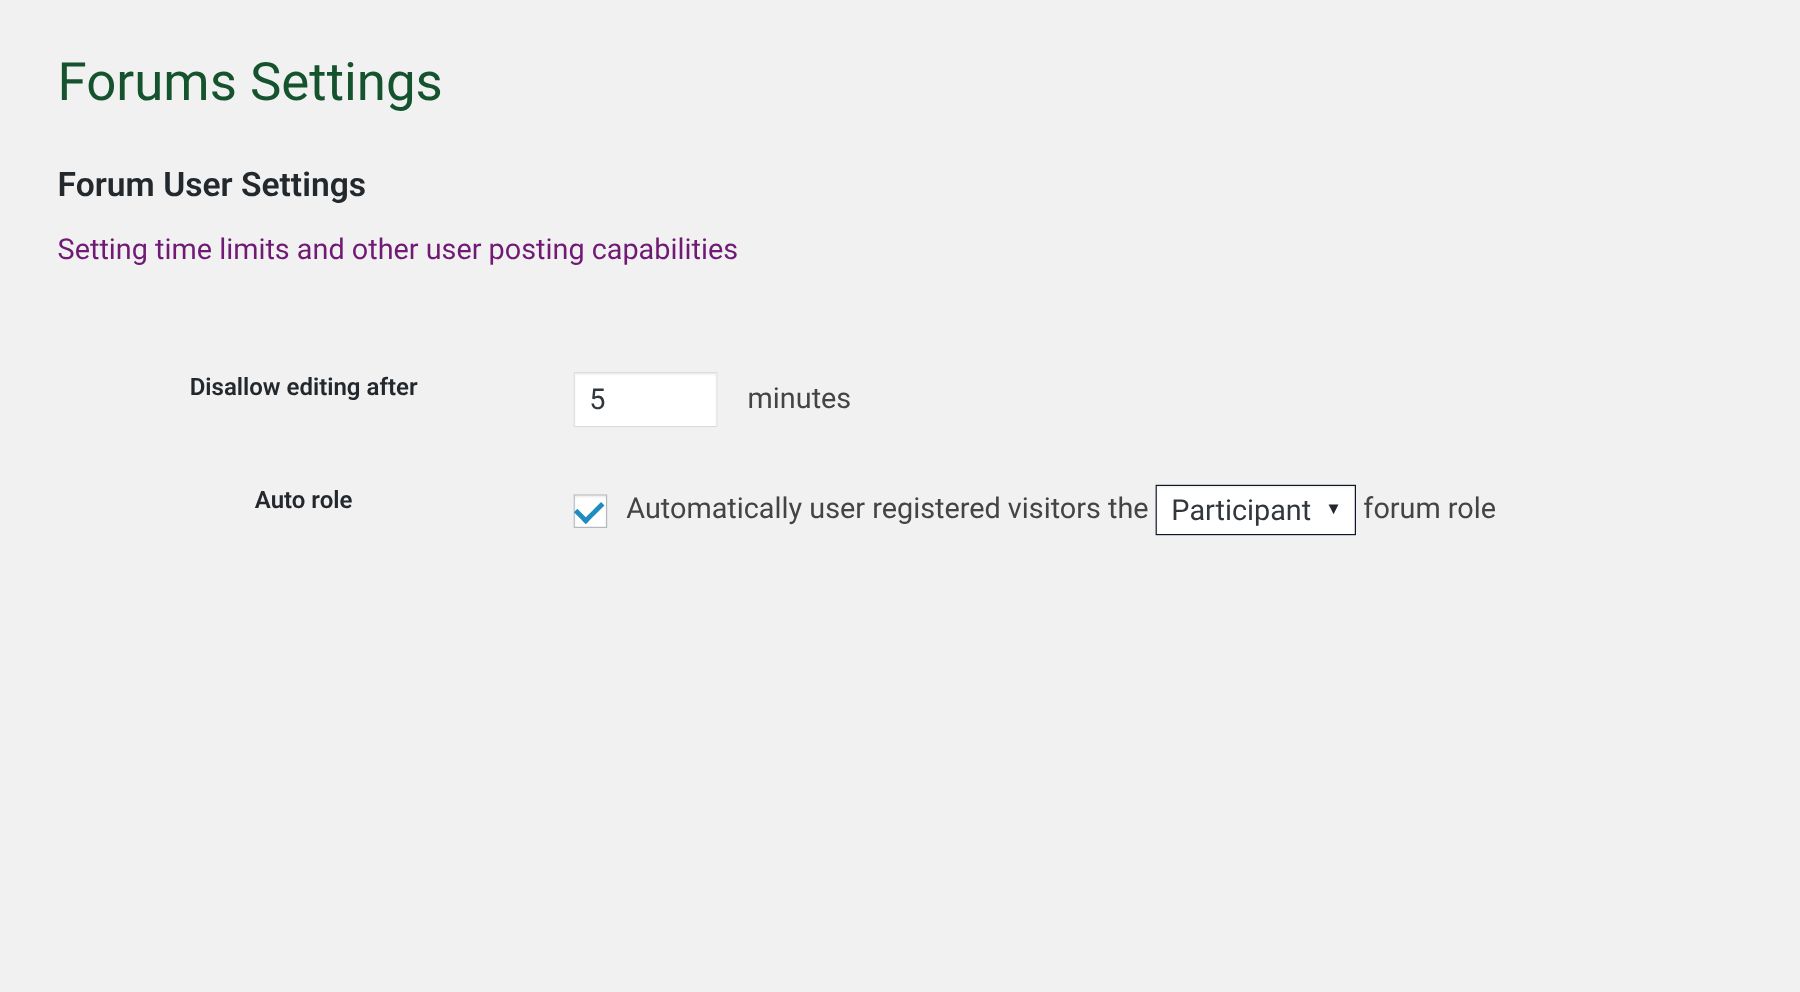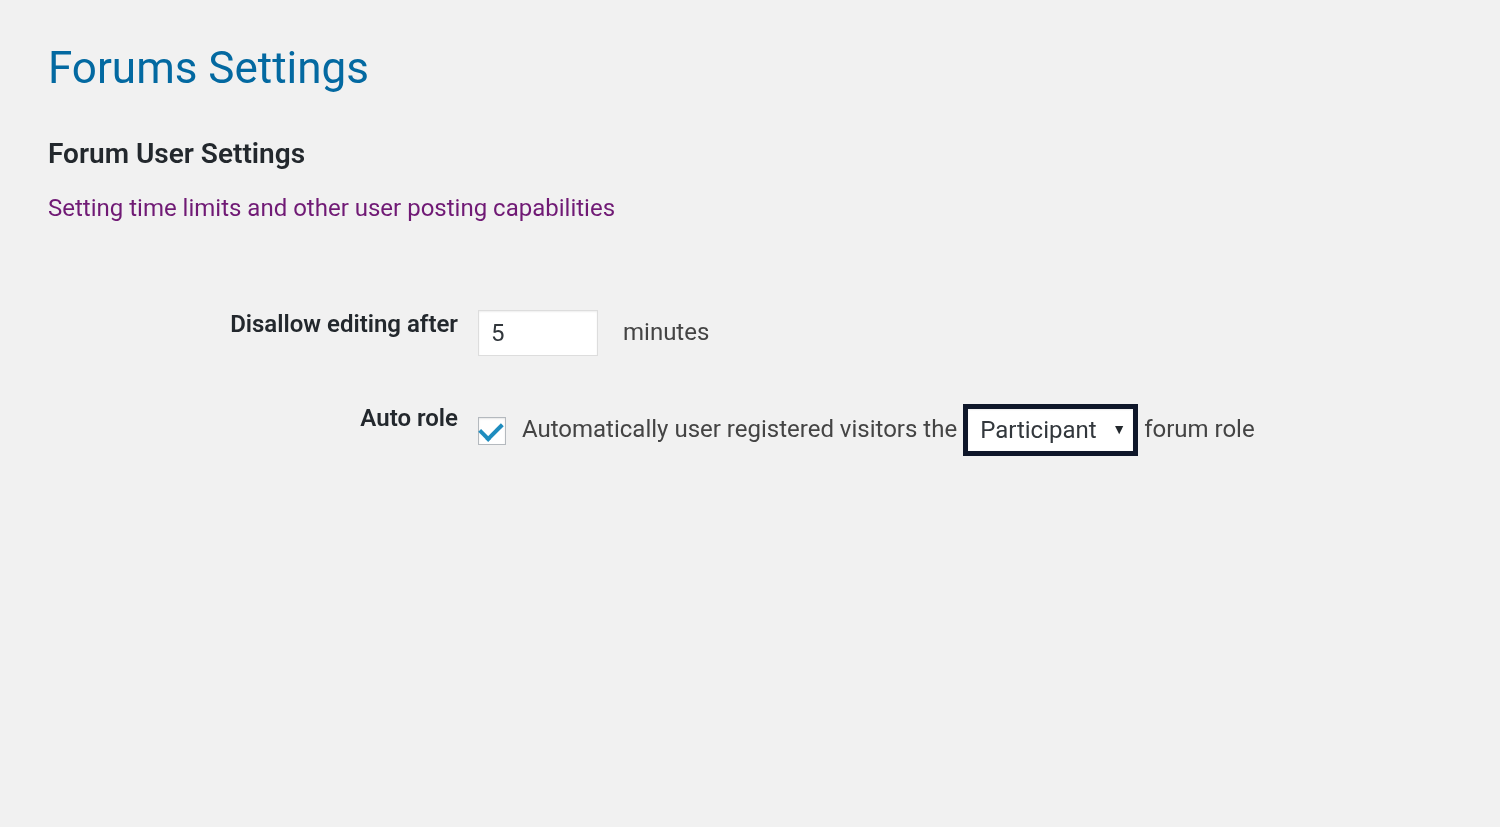--- a/index.html
+++ b/index.html
@@ -12,44 +12,44 @@
     height: 827px;
     overflow: hidden;
   }
   .wrap {
     padding: 20px 48px 0 48px;
   }
   h1.page-title {
     font-size: 44px;
     font-weight: 400;
     margin: 20px 0 40px 0;
-    color: #0369a1;
+    color: #14532d;
     line-height: 1.3;
   }
   h2.section-title {
     font-size: 28px;
     font-weight: 600;
     margin: 0 0 22px 0;
     color: #23282d;
   }
   p.section-desc {
     font-size: 24px;
     color: #701a75;
     margin: 0 0 60px 0;
     line-height: 1.4;
   }
   table.form-table {
     border-collapse: collapse;
     width: 100%;
   }
   table.form-table th {
-    text-align: right;
+    text-align: center;
     vertical-align: top;
     font-weight: 600;
-    font-size: 24px;
+    font-size: 20px;
     color: #23282d;
     width: 410px;
     padding: 24px 10px 24px 0;
   }
   table.form-table td {
     vertical-align: middle;
     font-size: 24px;
     color: #444;
     padding: 24px 10px;
     line-height: 1.4;
@@ -86,24 +86,24 @@
     position: absolute;
     left: 5px;
     top: 0px;
     width: 10px;
     height: 18px;
     border: solid #1e8cbe;
     border-width: 0 4px 4px 0;
     transform: rotate(45deg);
   }
   select {
-    height: 52px;
+    height: 42px;
     font-size: 24px;
     padding: 2px 36px 2px 12px;
-    border: 5px solid #0f172a;
+    border: 1px solid #0f172a;
     background: #fff;
     color: #32373c;
     box-shadow: inset 0 1px 2px rgba(0,0,0,0.07);
     appearance: none;
     -webkit-appearance: none;
     background-image: none;
     font-family: inherit;
     margin: 0;
     vertical-align: middle;
     position: relative;

